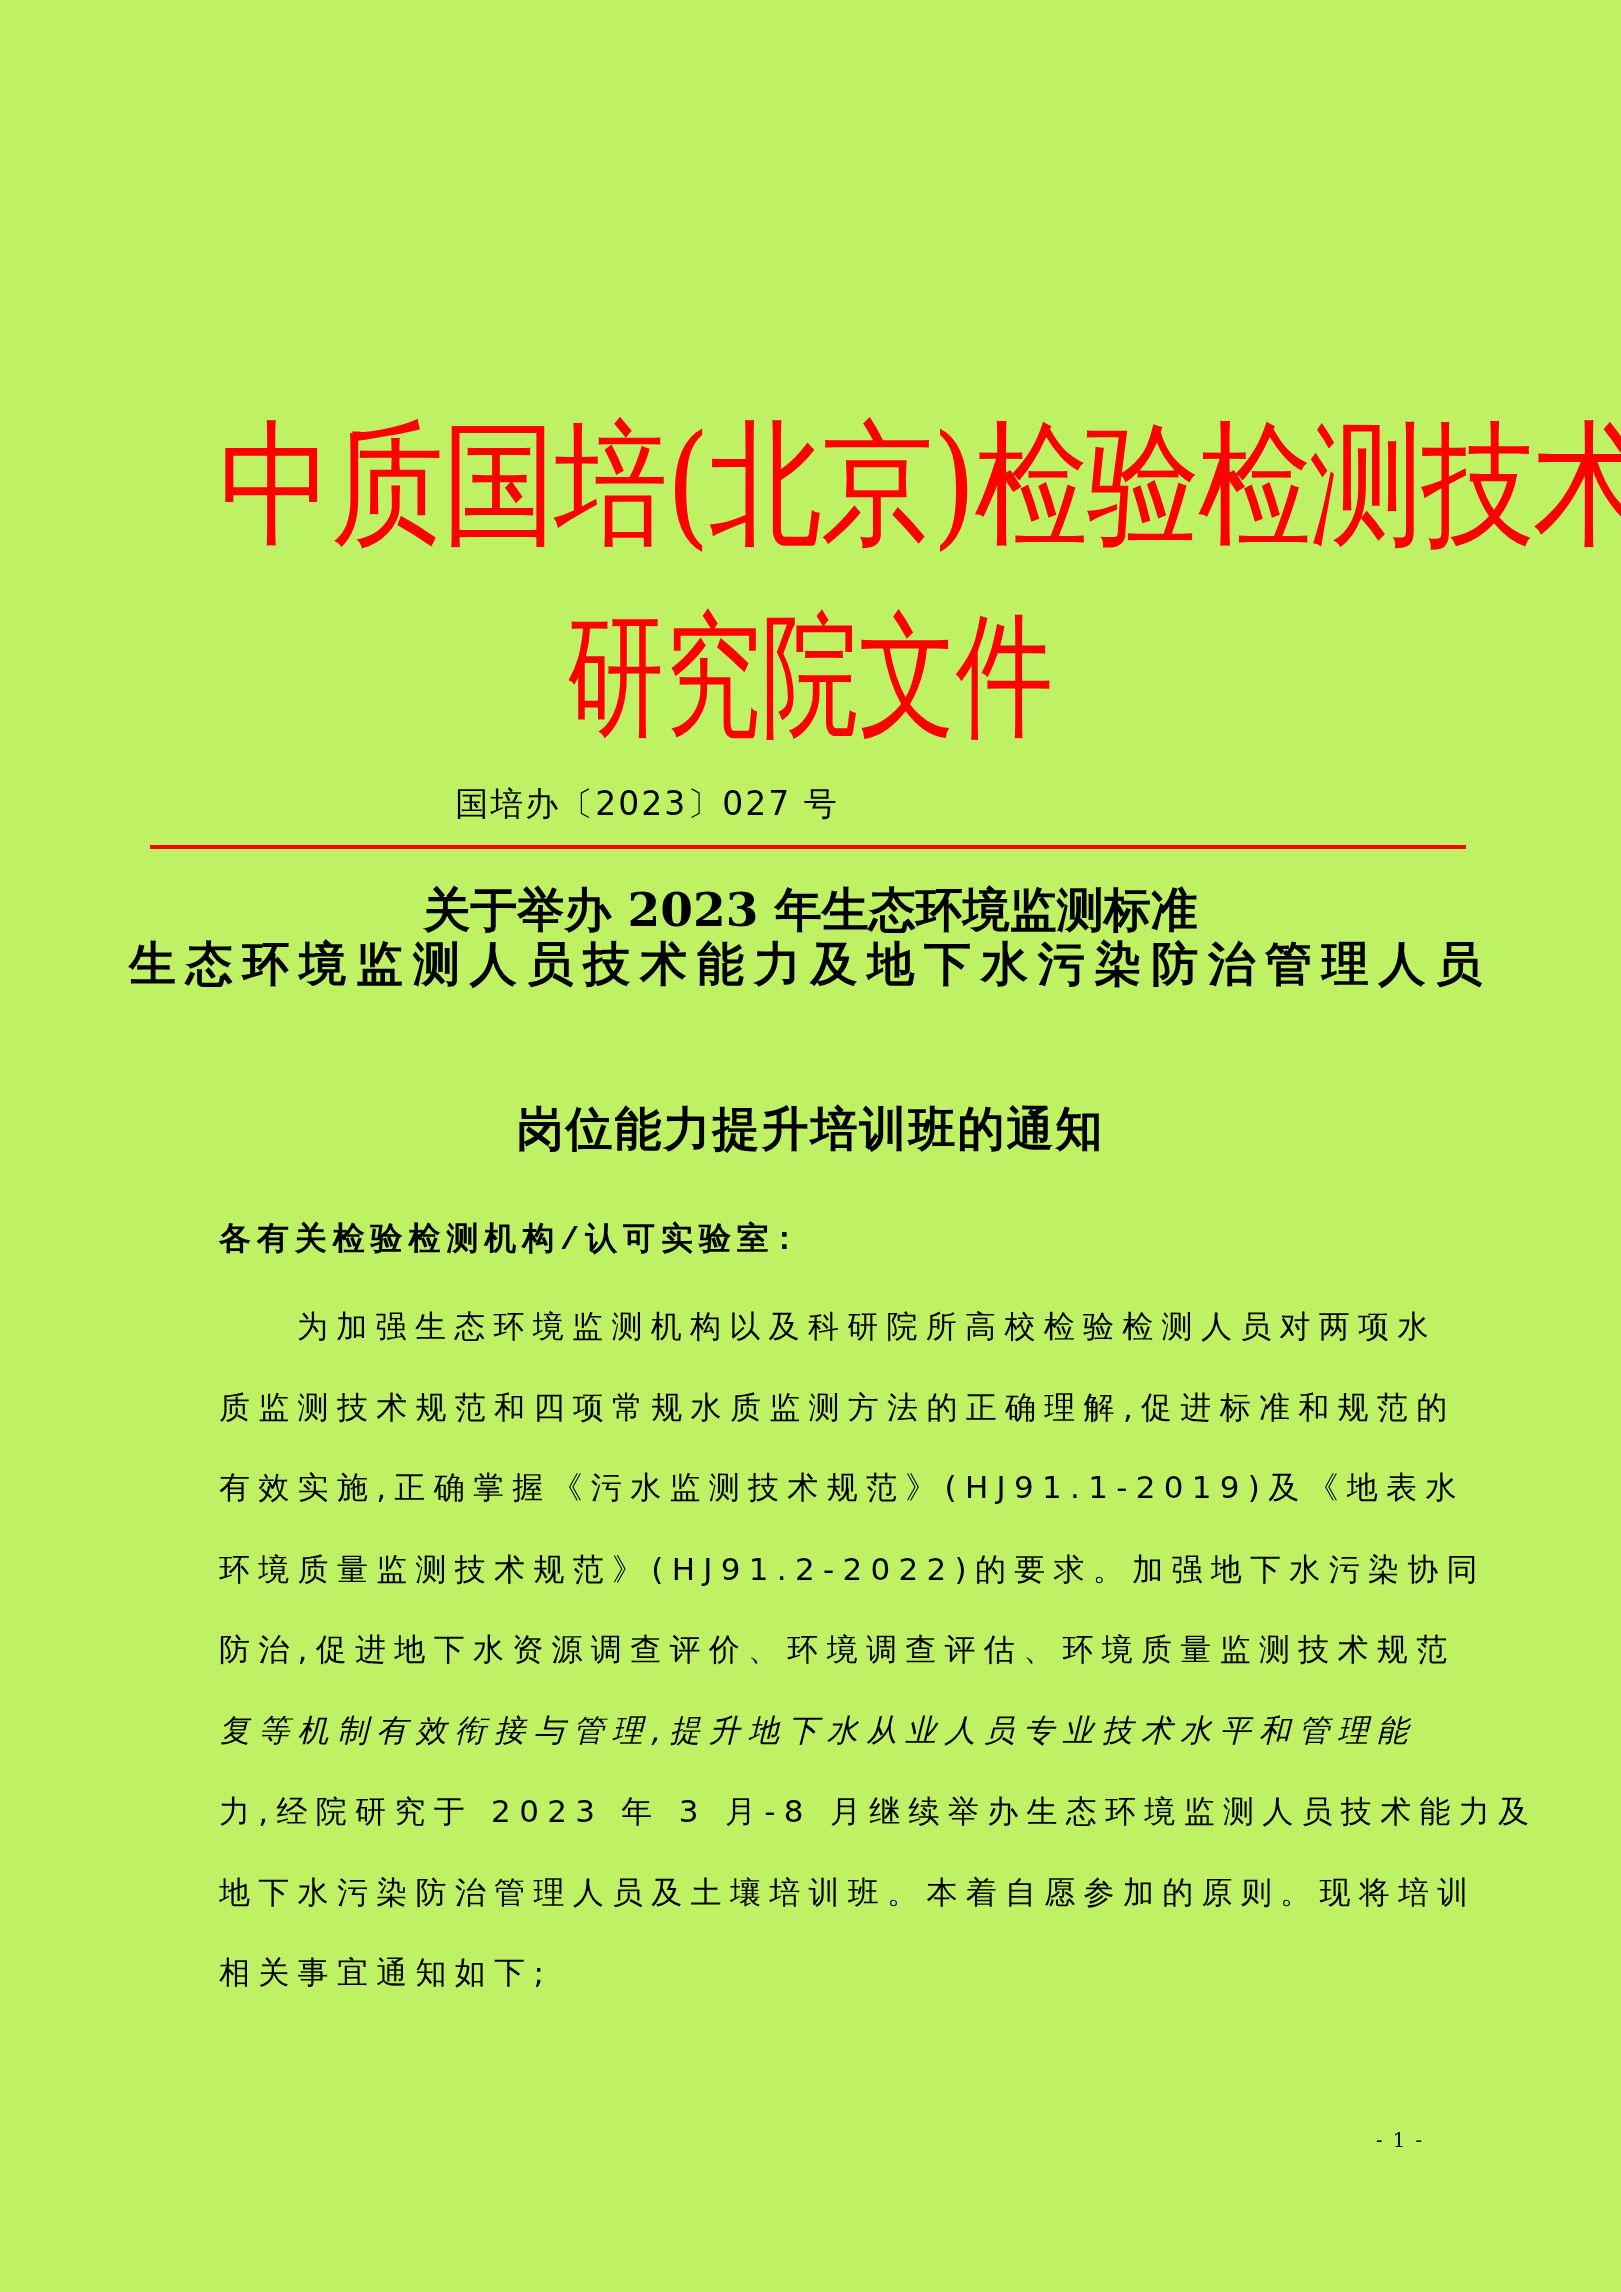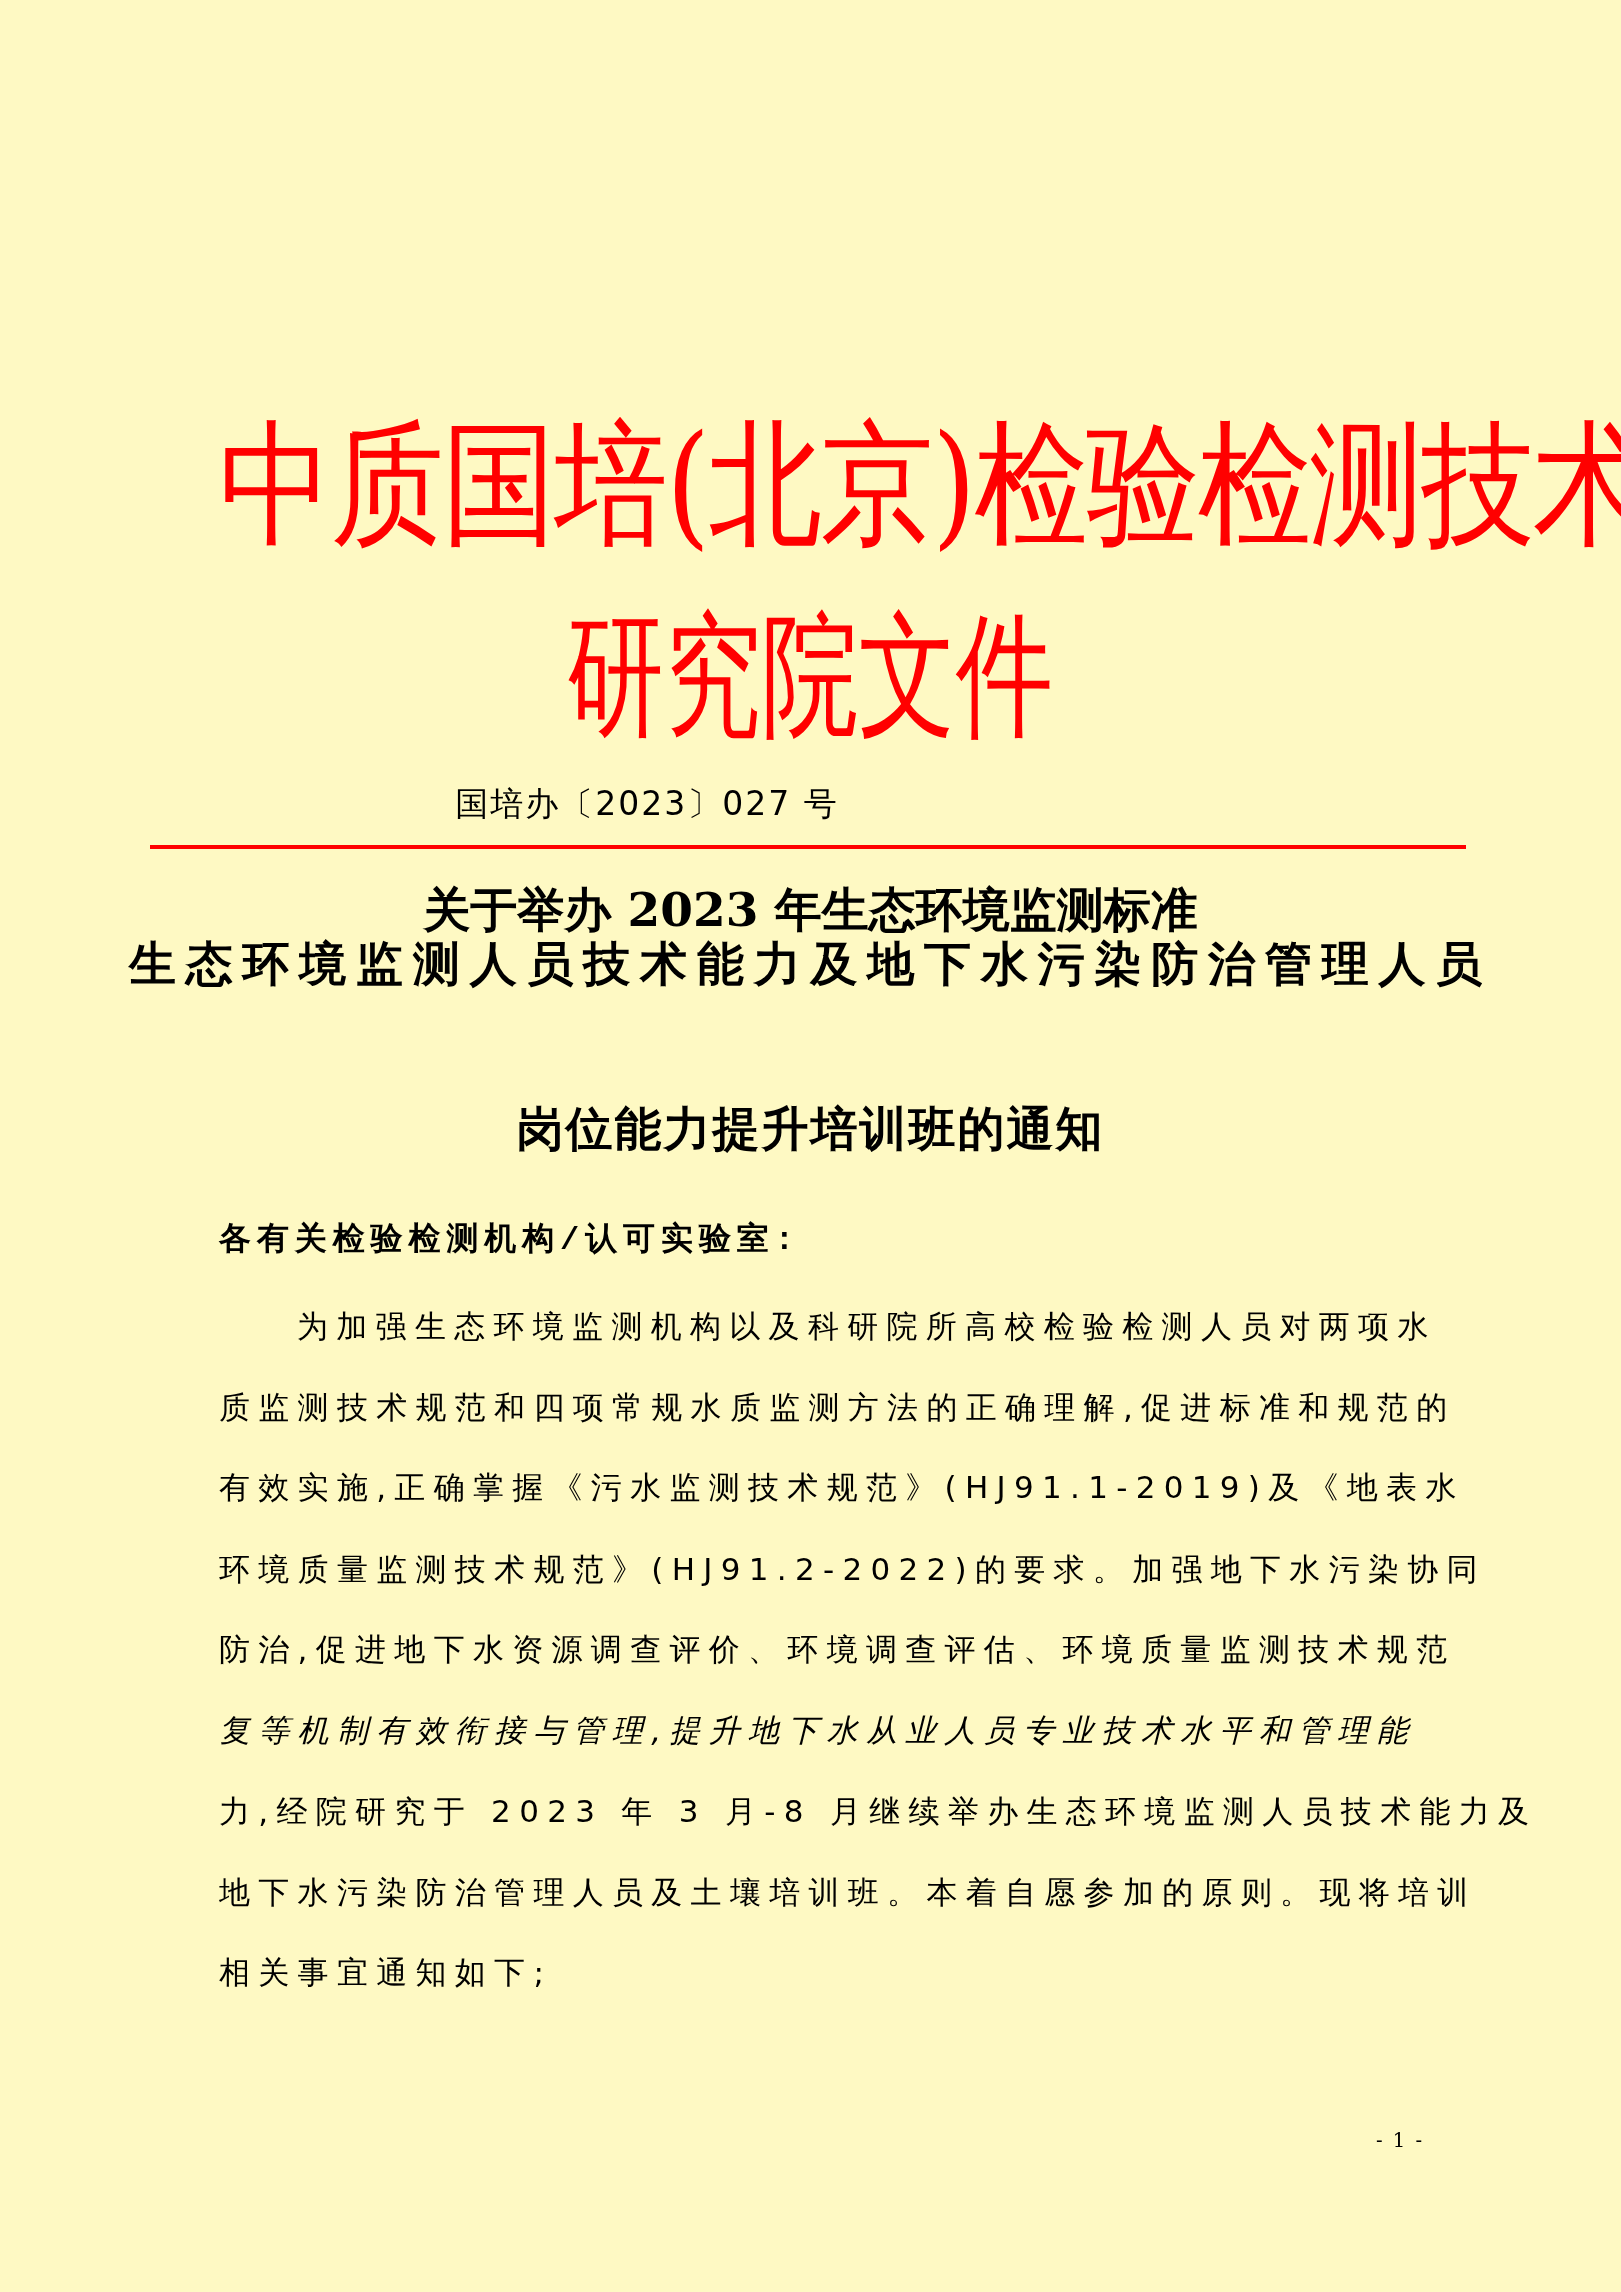--- a/index.html
+++ b/index.html
@@ -10,21 +10,21 @@
   body {
     width: 1621px;
     height: 2293px;
     position: relative;
     overflow: hidden;
   }
   .page {
     position: absolute;
     left: 0; top: 0;
     width: 1621px; height: 2293px;
-    background: #fef9c3;
+    background: #bef264;
   }
   .abs { position: absolute; white-space: nowrap; }
 
   
   .lh-title {
     color: #ff0000;
     font-family: "DejaVu Serif", "Liberation Serif", serif;
     font-weight: normal;
     font-size: 135px;
     line-height: 1;

